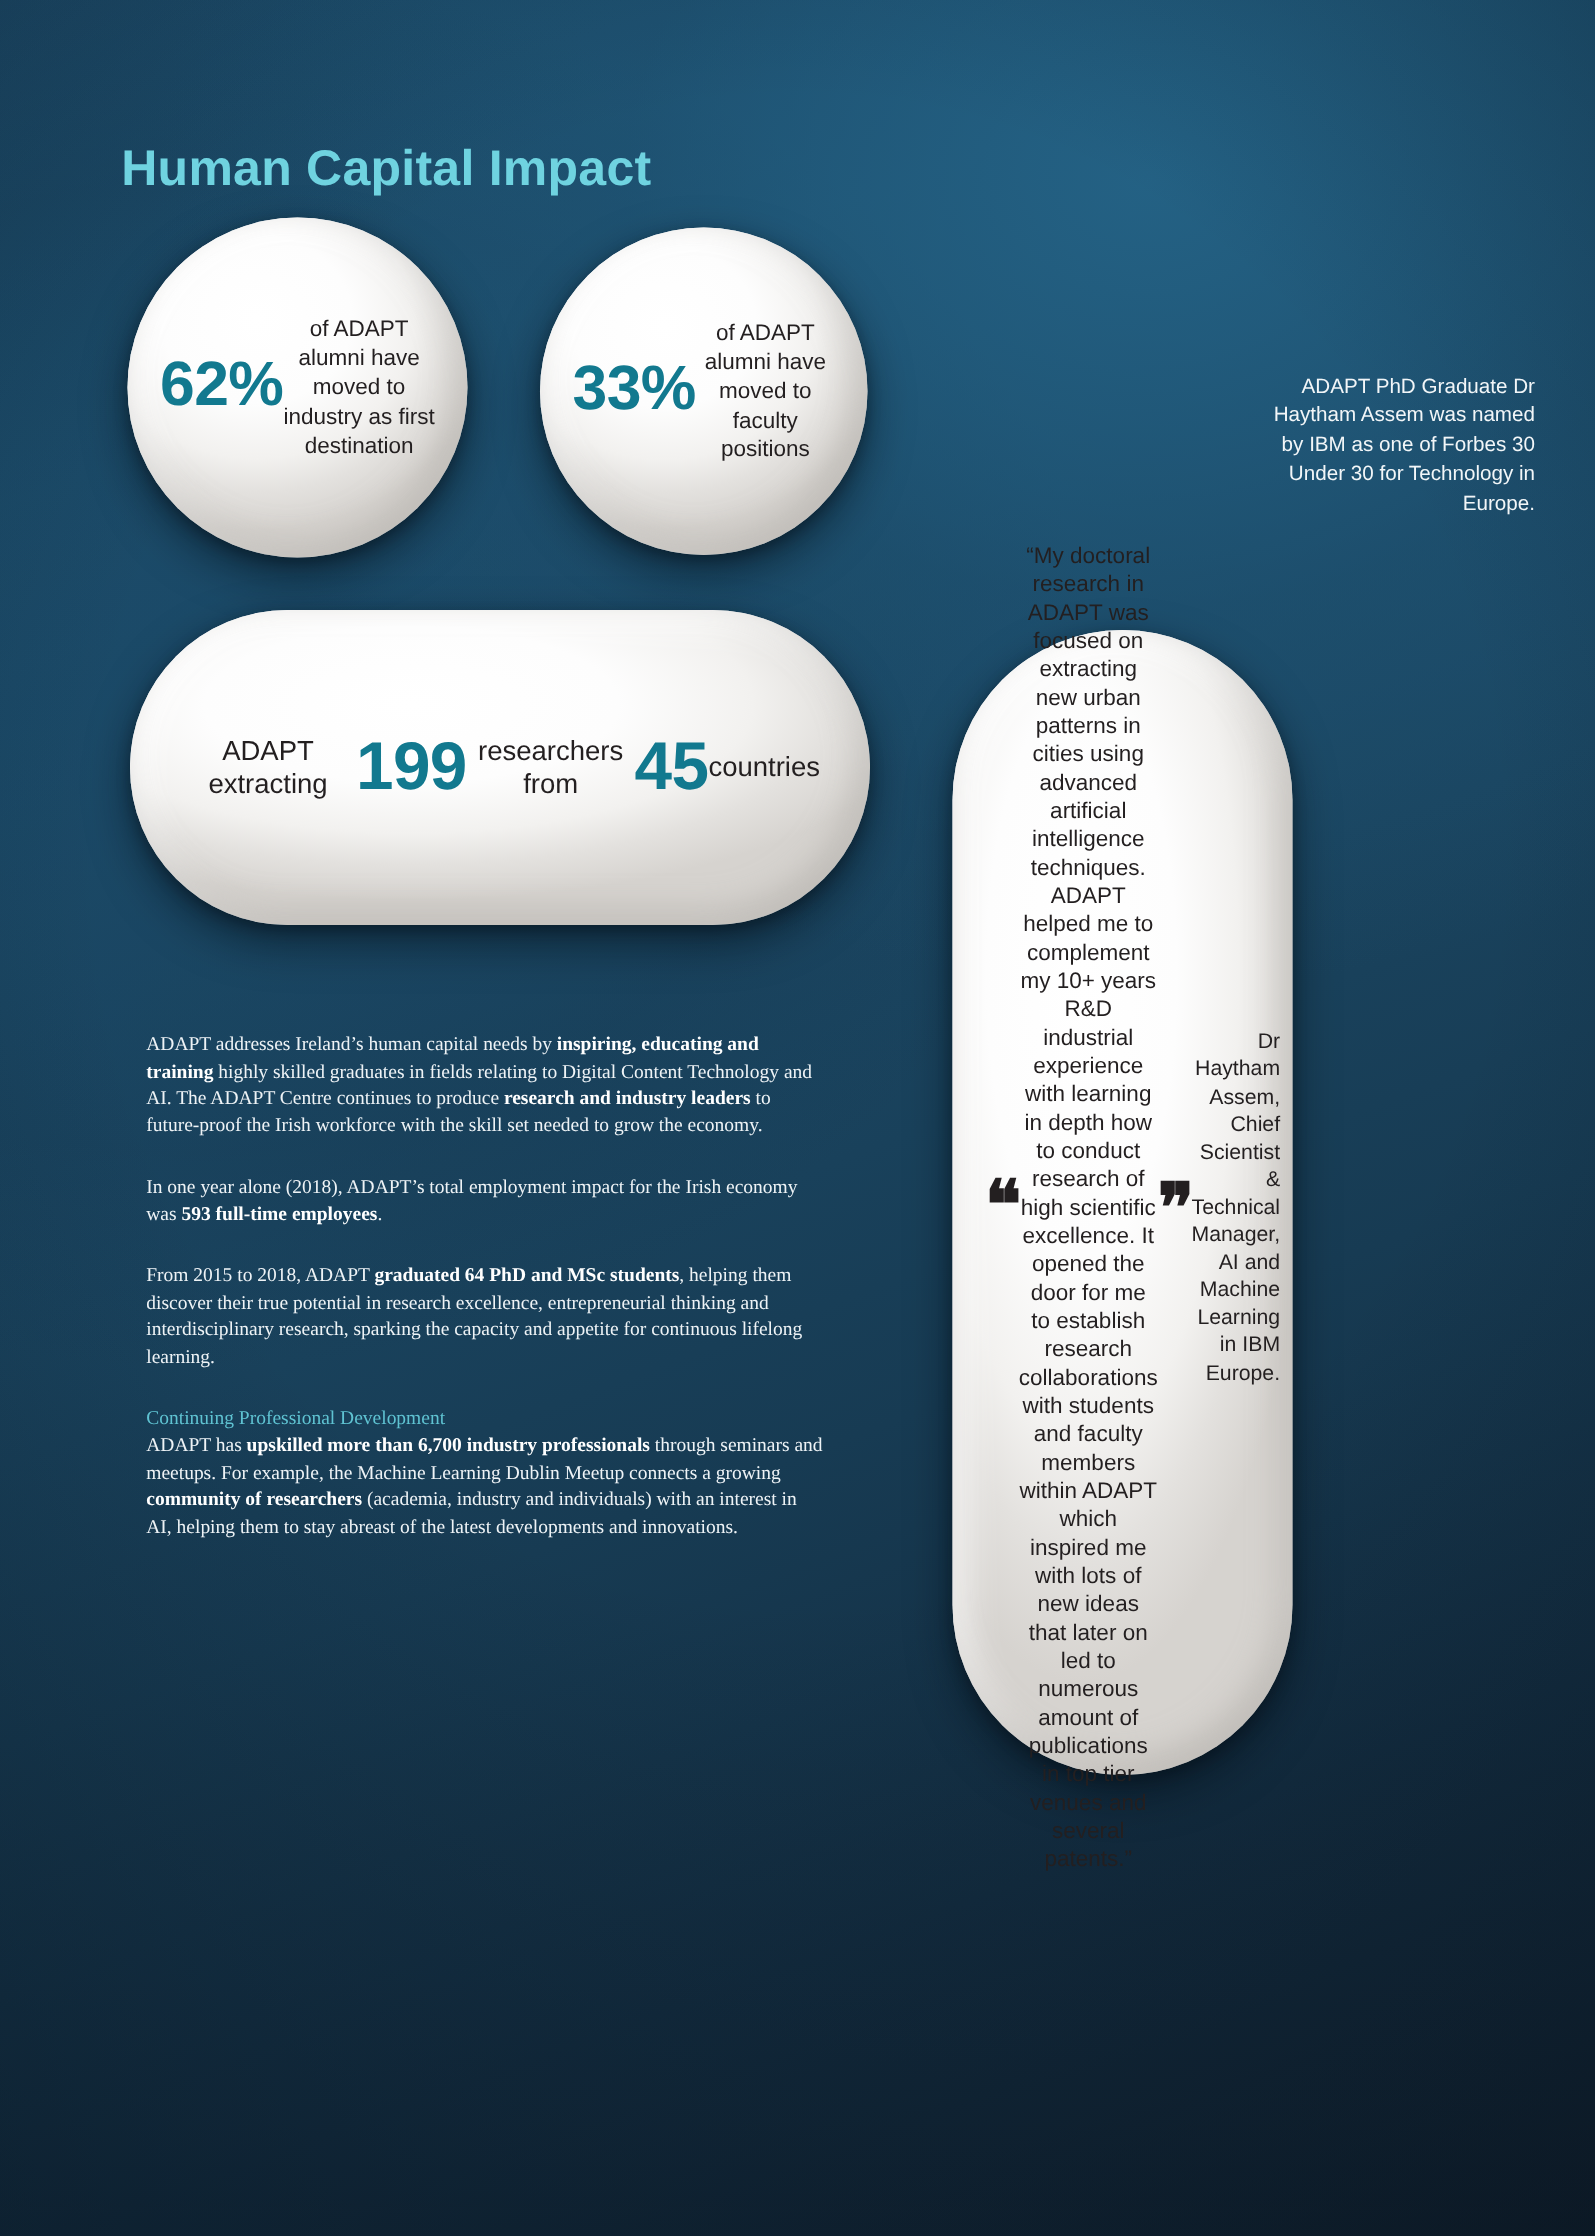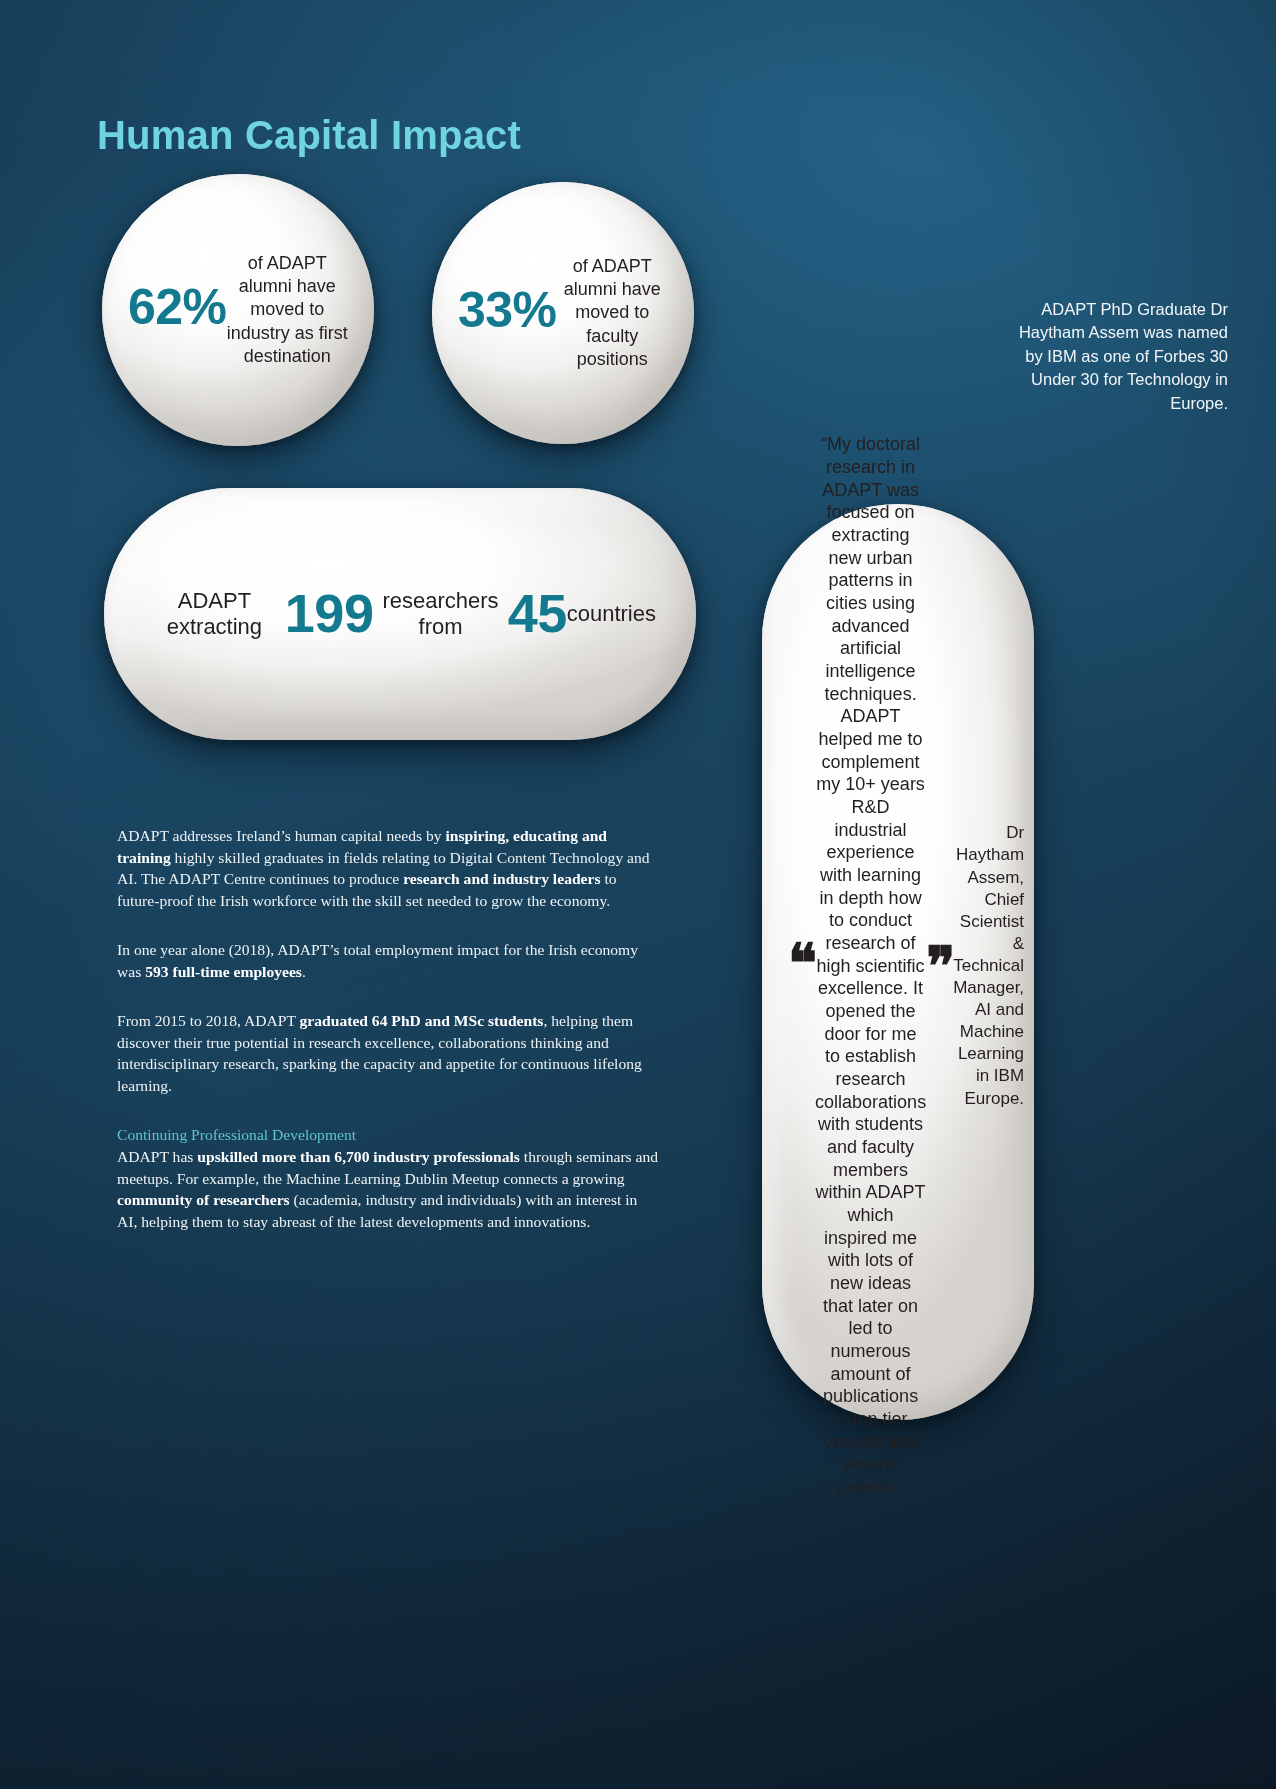--- a/index.html
+++ b/index.html
@@ -209,18 +209,18 @@
   <div id="quote-text">“My doctoral research in ADAPT was focused on extracting new urban patterns in cities using advanced artificial intelligence techniques. ADAPT helped me to complement my 10+ years R&amp;D industrial experience with learning in depth how to conduct research of high scientific excellence. It opened the door for me to establish research collaborations with students and faculty members within ADAPT which inspired me with lots of new ideas that later on led to numerous amount of publications in top tier venues and several patents.”</div>
   <div class="qmark close">❞</div>
   <div id="quote-attrib">Dr Haytham Assem, Chief Scientist &amp; Technical Manager, AI and Machine Learning in IBM Europe.</div>
 </div>
 
 <div id="body-copy">
   <p><span>ADAPT addresses Ireland’s human capital needs by </span><b>inspiring, educating and training</b><span> highly skilled graduates in fields relating to Digital Content Technology and AI. The ADAPT Centre continues to produce </span><b>research and industry leaders</b><span> to future-proof the Irish workforce with the skill set needed to grow the economy.</span></p>
 
   <p><span>In one year alone (2018), ADAPT’s total employment impact for the Irish economy was </span><b>593 full-time employees</b><span>.</span></p>
 
-  <p><span>From 2015 to 2018, ADAPT </span><b>graduated 64 PhD and MSc students</b><span>, helping them discover their true potential in research excellence, collaborations thinking and interdisciplinary research, sparking the capacity and appetite for continuous lifelong learning.</span></p>
+  <p><span>From 2015 to 2018, ADAPT </span><b>graduated 64 PhD and MSc students</b><span>, helping them discover their true potential in research excellence, entrepreneurial thinking and interdisciplinary research, sparking the capacity and appetite for continuous lifelong learning.</span></p>
 
   <p>
     <span class="cpd-heading" style="display:block">Continuing Professional Development</span><span>ADAPT has </span><b>upskilled more than 6,700 industry professionals</b><span> through seminars and meetups. For example, the Machine Learning Dublin Meetup connects a growing </span><b>community of researchers</b><span> (academia, industry and individuals) with an interest in AI, helping them to stay abreast of the latest developments and innovations.</span>
   </p>
 </div>
 
 </body></html>

